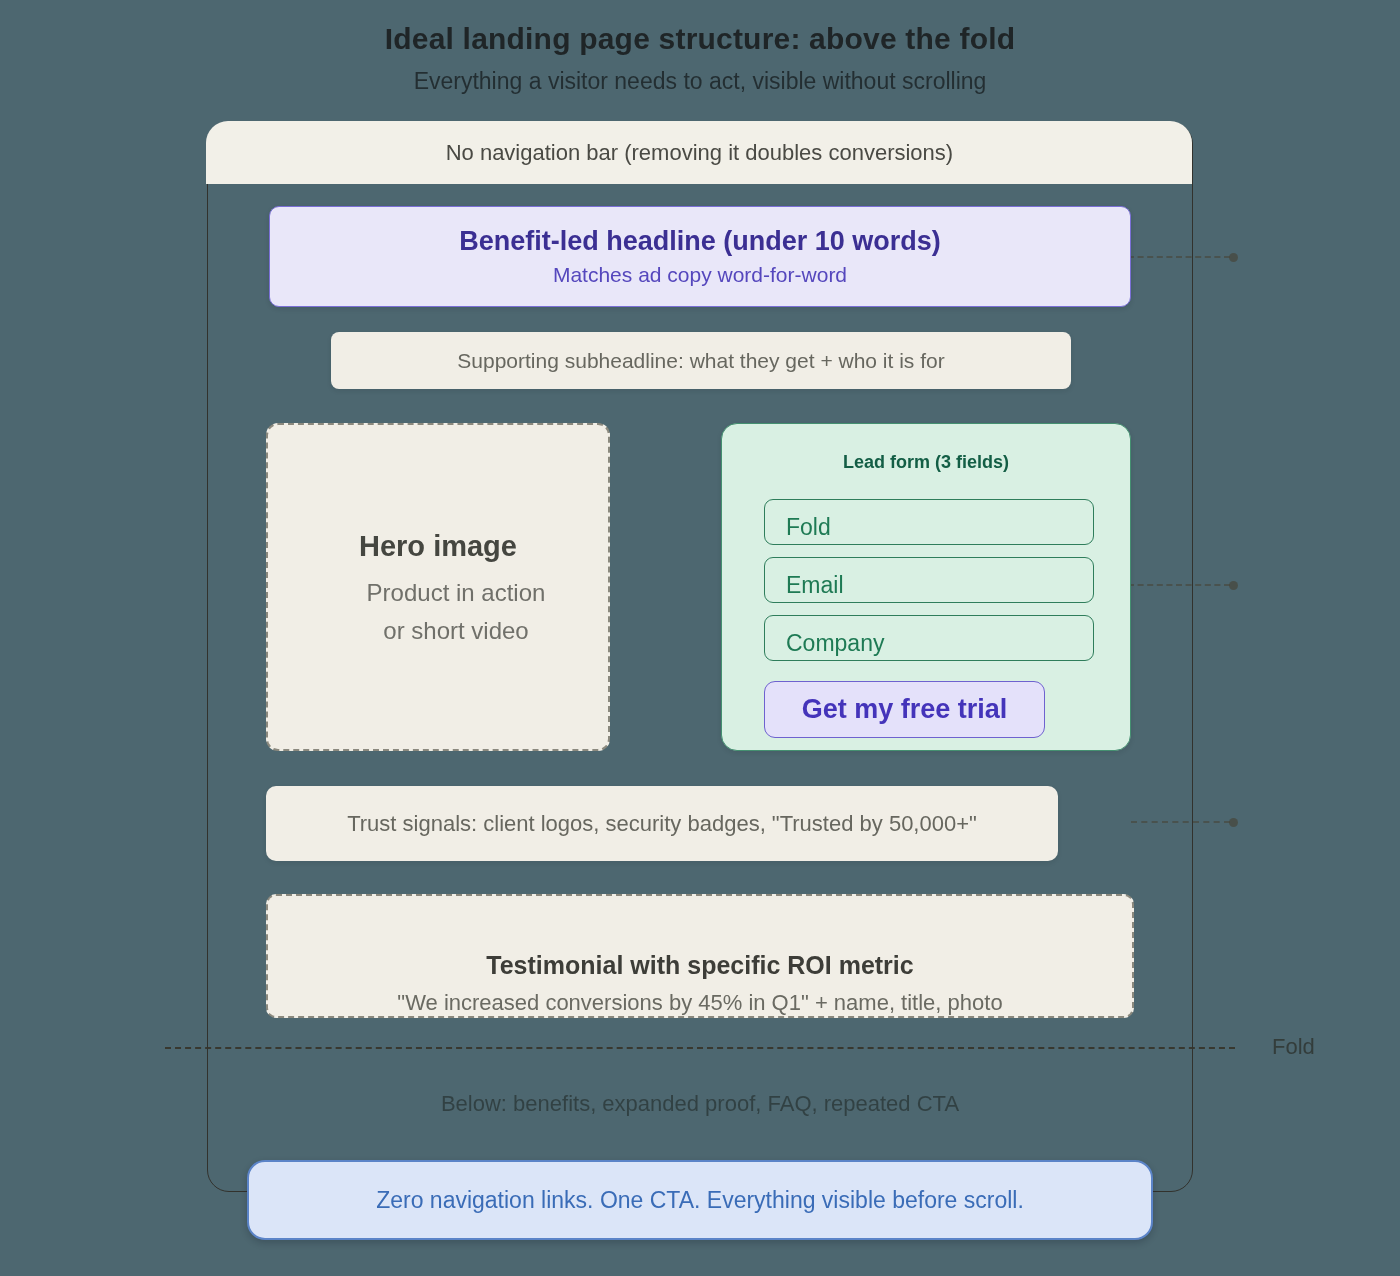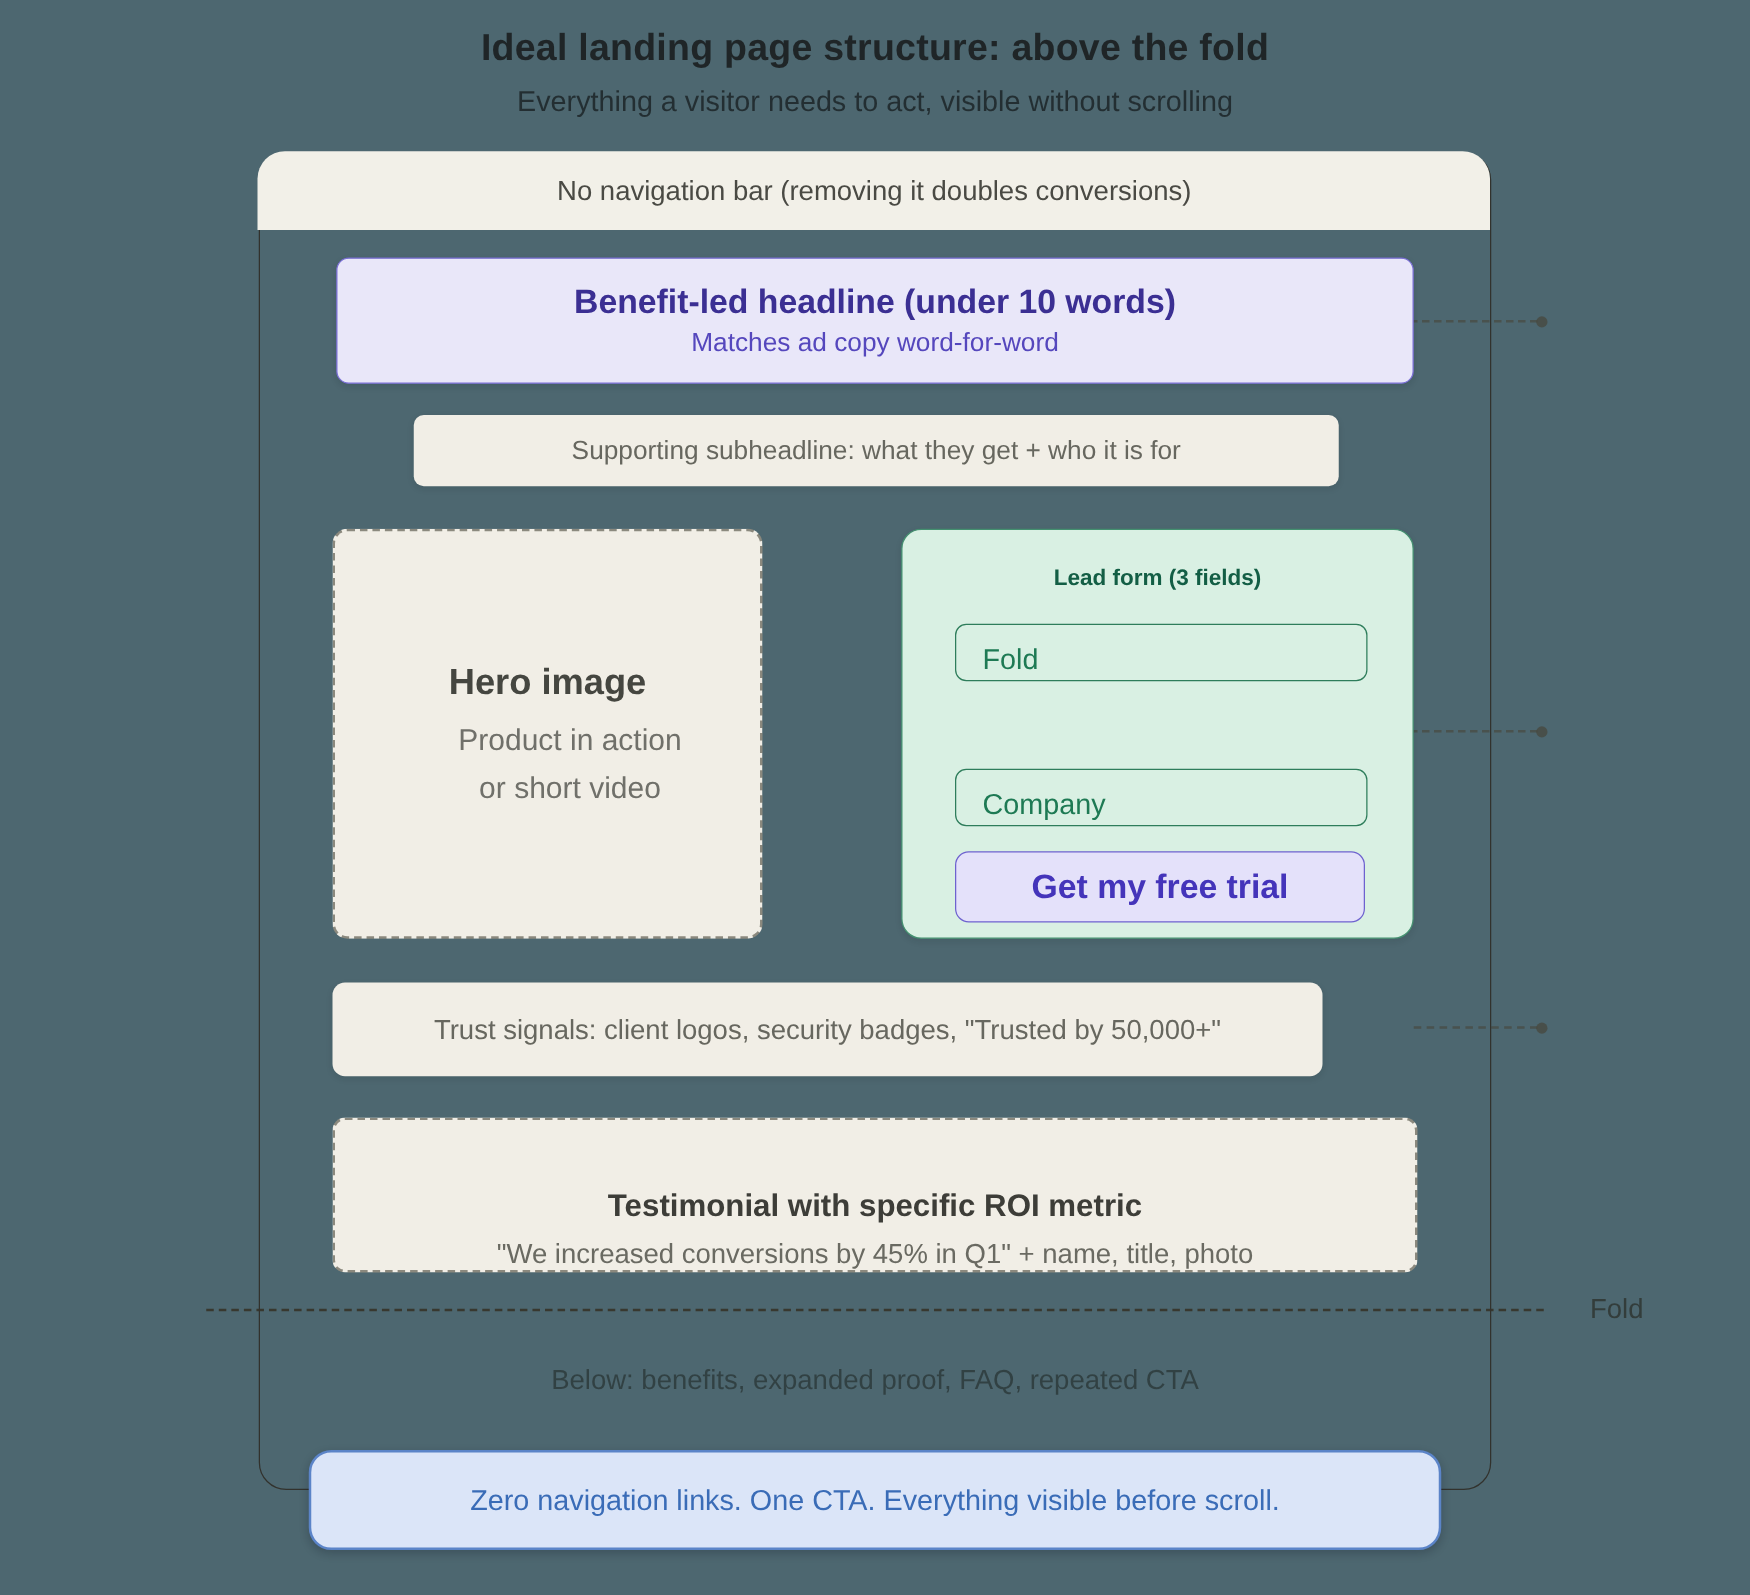--- a/index.html
+++ b/index.html
@@ -127,21 +127,21 @@
     display: flex; align-items: flex-end;
     padding: 0 0 3px 21px;
     font-size: 23px;
     color: #1e7a54;
   }
   .field-0 { top: 75px; }
   .field-1 { top: 133px; }
   .field-2 { top: 191px; }
   .cta-button {
     position: absolute; top: 257px; left: 42px;
-    width: 328px; height: 57px;
+    width: 281px; height: 57px;
     background: #e4e1fa;
     border: 1.6px solid #6e62cf;
     border-radius: 11px;
     display: flex; align-items: center; justify-content: center;
     font-size: 27px; font-weight: 700;
     color: #4434ba;
     cursor: pointer;
   }
 
   .trust-box {
@@ -219,20 +219,21 @@
 
   <div class="hero-box">
     <div class="hero-title">Hero image</div>
     <div class="hero-line">Product in action</div>
     <div class="hero-line">or short video</div>
   </div>
 
   <div class="leadform-box">
     <div class="leadform-title">Lead form (3 fields)</div>
     <div class="form-field field-0">Fold</div>
+    <div class="form-field field-1">Email</div>
     <div class="form-field field-2">Company</div>
     <div class="cta-button">Get my free trial</div>
   </div>
 
   <div class="trust-box">Trust signals: client logos, security badges, "Trusted by 50,000+"</div>
 
   <div class="testimonial-box">
     <div class="testimonial-title">Testimonial with specific ROI metric</div>
     <div class="testimonial-sub">"We increased conversions by 45% in Q1" + name, title, photo</div>
   </div>

